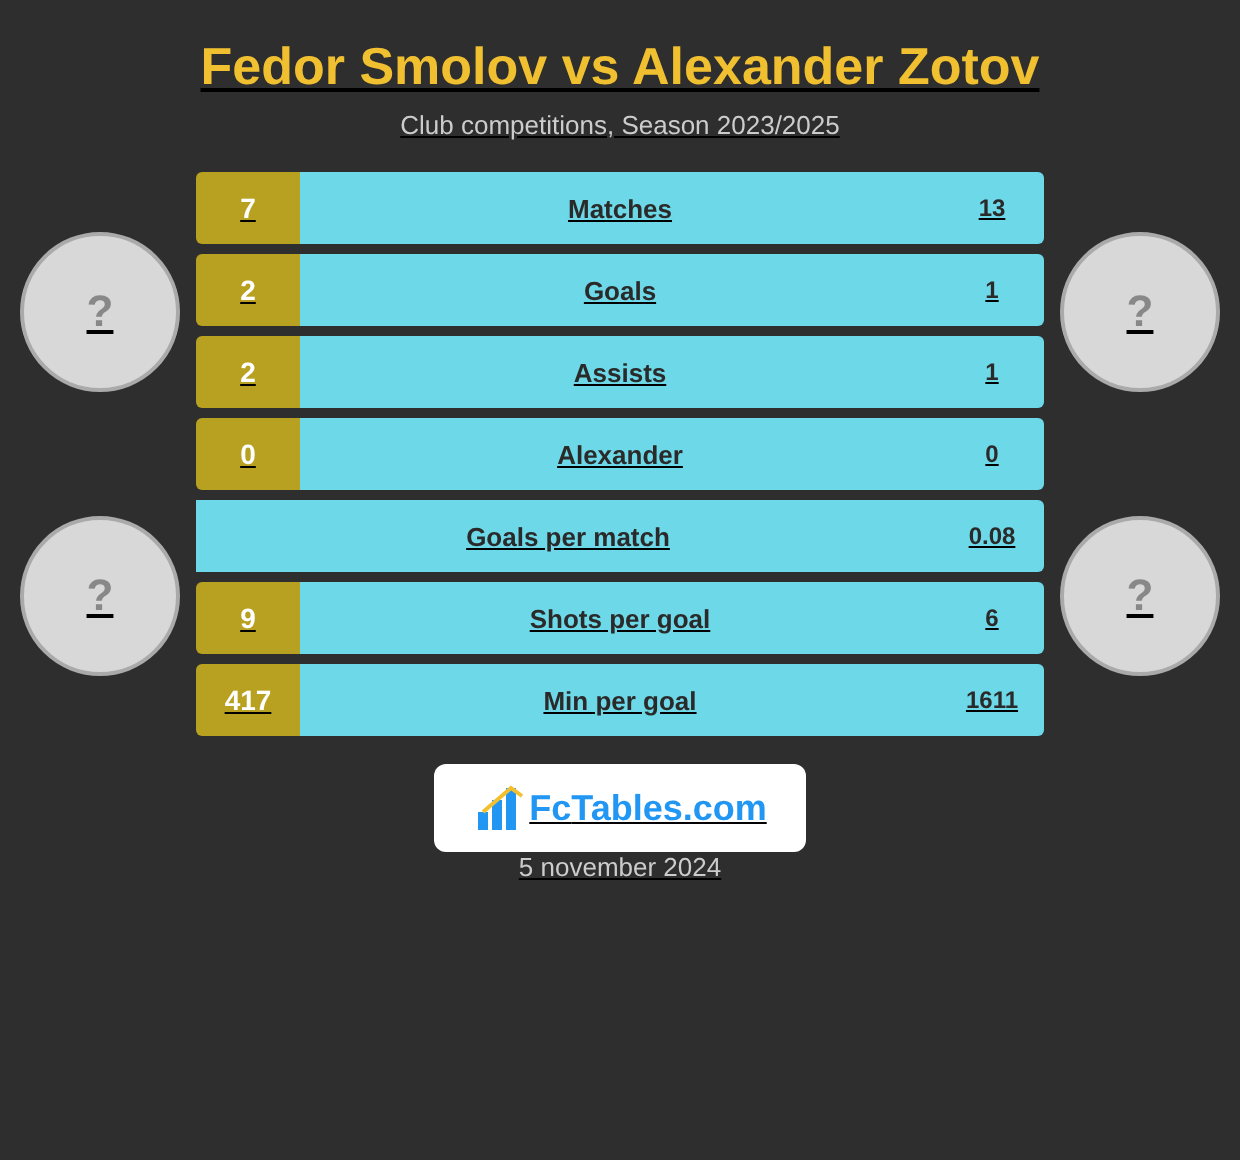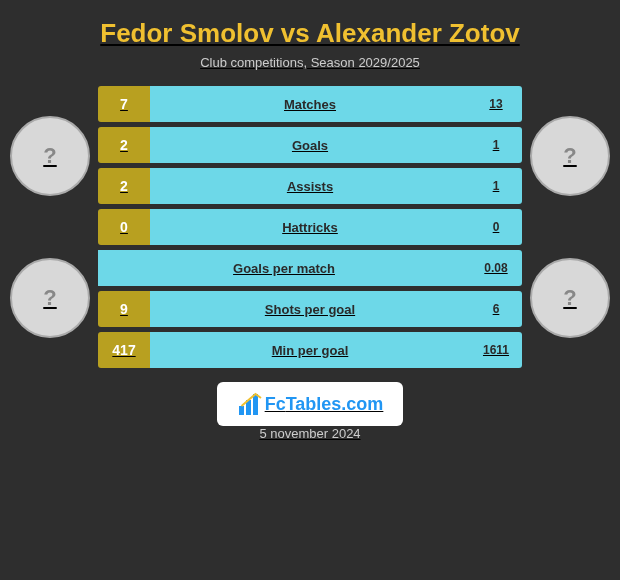--- a/index.html
+++ b/index.html
@@ -145,21 +145,21 @@
       color: #cccccc;
       font-size: 13px;
       margin-top: 0;
     }
   </style>
 </head>
 <body>
 
 <div class="container">
   <div class="title">Fedor Smolov vs Alexander Zotov</div>
-  <div class="subtitle">Club competitions, Season 2029/2025</div>
+  <div class="subtitle">Club competitions, Season 2023/2025</div>
 
   <div class="stats-section">
 
     <div class="avatars-left">
       <div class="avatar">
         <span class="avatar-placeholder">?</span>
       </div>
       <div class="avatar">
         <span class="avatar-placeholder">?</span>
       </div>
@@ -176,21 +176,21 @@
           <div class="center-label">Goals</div>
           <div class="right-val">1</div>
         </div>
         <div class="stat-row">
           <div class="left-val">2</div>
           <div class="center-label">Assists</div>
           <div class="right-val">1</div>
         </div>
         <div class="stat-row">
           <div class="left-val">0</div>
-          <div class="center-label">Hattricks</div>
+          <div class="center-label">Alexander</div>
           <div class="right-val">0</div>
         </div>
         <div class="stat-row">
           <div class="center-label">Goals per match</div>
           <div class="right-val">0.08</div>
         </div>
         <div class="stat-row">
           <div class="left-val">9</div>
           <div class="center-label">Shots per goal</div>
           <div class="right-val">6</div>

